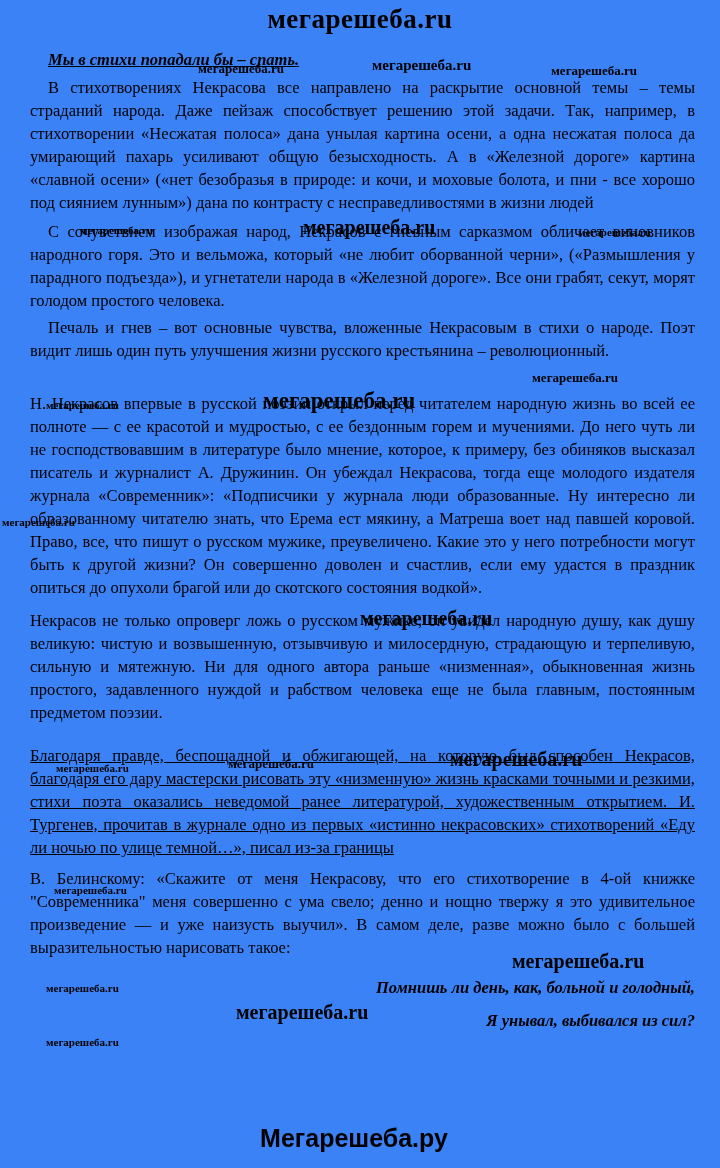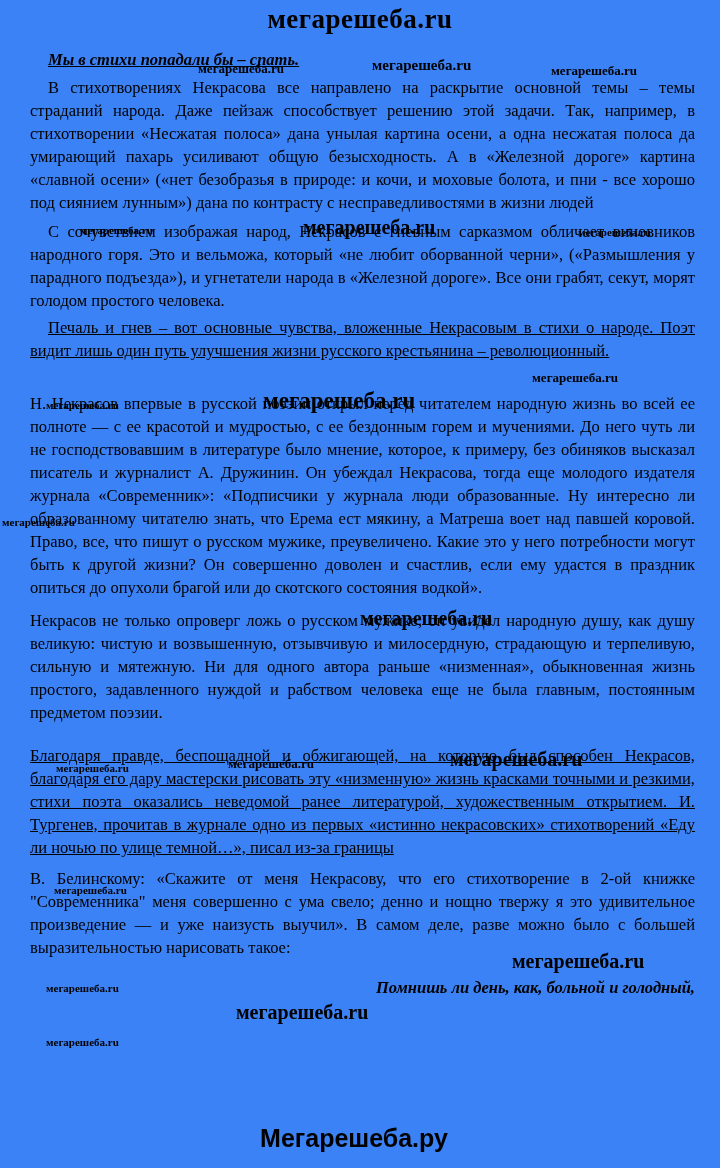--- a/index.html
+++ b/index.html
@@ -28,21 +28,21 @@
   .epigraph {
     font-weight:bold;
     font-style:italic;
     text-decoration:underline;
     margin-left:18px;
     text-align:left;
   }
   .para.indent { text-indent:18px; }
   .p1 { margin-top:5px; }
   .p2 { margin-top:6px; }
-  .p3 { margin-top:4px;text-decoration:underline; }
+  .p3 { margin-top:4px; }
   .p4 { margin-top:30px; }
   .p5 { margin-top:10px; }
   .p6 { margin-top:20px;text-decoration:underline; }
   .p7 { margin-top:8px; }
   .poem-line {
     font-weight:bold;
     font-style:italic;
     text-align:right;
     margin-top:10px;
   }
@@ -76,22 +76,23 @@
   <div class="site-header">мегарешеба.ru</div>
 
   <div class="content">
     <p class="epigraph">Мы в стихи попадали бы – спать.</p>
     <p class="para indent p1">В стихотворениях Некрасова все направлено на раскрытие основной темы – темы страданий народа. Даже пейзаж способствует решению этой задачи. Так, например, в стихотворении «Несжатая полоса» дана унылая картина осени, а одна несжатая полоса да умирающий пахарь усиливают общую безысходность. А в «Железной дороге» картина «славной осени» («нет безобразья в природе: и кочи, и моховые болота, и пни - все хорошо под сиянием лунным») дана по контрасту с несправедливостями в жизни людей</p>
     <p class="para indent p2">С сочувствием изображая народ, Некрасов с гневным сарказмом обличает виновников народного горя. Это и вельможа, который «не любит оборванной черни», («Размышления у парадного подъезда»), и угнетатели народа в «Железной дороге». Все они грабят, секут, морят голодом простого человека.</p>
     <p class="para indent p3">Печаль и гнев – вот основные чувства, вложенные Некрасовым в стихи о народе. Поэт видит лишь один путь улучшения жизни русского крестьянина – революционный.</p>
     <p class="para p4">Н. Некрасов впервые в русской поэзии открыл перед читателем народную жизнь во всей ее полноте — с ее красотой и мудростью, с ее бездонным горем и мучениями. До него чуть ли не господствовавшим в литературе было мнение, которое, к примеру, без обиняков высказал писатель и журналист А. Дружинин. Он убеждал Некрасова, тогда еще молодого издателя журнала «Современник»: «Подписчики у журнала люди образованные. Ну интересно ли образованному читателю знать, что Ерема ест мякину, а Матреша воет над павшей коровой. Право, все, что пишут о русском мужике, преувеличено. Какие это у него потребности могут быть к другой жизни? Он совершенно доволен и счастлив, если ему удастся в праздник опиться до опухоли брагой или до скотского состояния водкой».</p>
     <p class="para p5">Некрасов не только опроверг ложь о русском мужике; он увидел народную душу, как душу великую: чистую и возвышенную, отзывчивую и милосердную, страдающую и терпеливую, сильную и мятежную. Ни для одного автора раньше «низменная», обыкновенная жизнь простого, задавленного нуждой и рабством человека еще не была главным, постоянным предметом поэзии.</p>
     <p class="para p6">Благодаря правде, беспощадной и обжигающей, на которую был способен Некрасов, благодаря его дару мастерски рисовать эту «низменную» жизнь красками точными и резкими, стихи поэта оказались неведомой ранее литературой, художественным открытием. И. Тургенев, прочитав в журнале одно из первых «истинно некрасовских» стихотворений «Еду ли ночью по улице темной…», писал из-за границы</p>
-    <p class="para p7">В. Белинскому: «Скажите от меня Некрасову, что его стихотворение в 2-ой книжке "Современника" меня совершенно с ума свело; денно и нощно твержу я это удивительное произведение — и уже наизусть выучил». В самом деле, разве можно было с большей выразительностью нарисовать такое:</p>
+    <p class="para p7">В. Белинскому: «Скажите от меня Некрасову, что его стихотворение в 4-ой книжке "Современника" меня совершенно с ума свело; денно и нощно твержу я это удивительное произведение — и уже наизусть выучил». В самом деле, разве можно было с большей выразительностью нарисовать такое:</p>
     <p class="poem-line first">Помнишь ли день, как, больной и голодный,</p>
+    <p class="poem-line">Я унывал, выбивался из сил?</p>
   </div>
 
   <div class="site-footer">Мегарешеба.ру</div>
 
   <span class="wm wm-s" style="left:198px;top:61px">мегарешеба.ru</span>
   <span class="wm wm-m" style="left:372px;top:57px">мегарешеба.ru</span>
   <span class="wm wm-s" style="left:551px;top:63px">мегарешеба.ru</span>
 
   <span class="wm wm-xs" style="left:80px;top:224px">мегарешеба.ru</span>
   <span class="wm wm-l" style="left:303px;top:216px">мегарешеба.ru</span>

